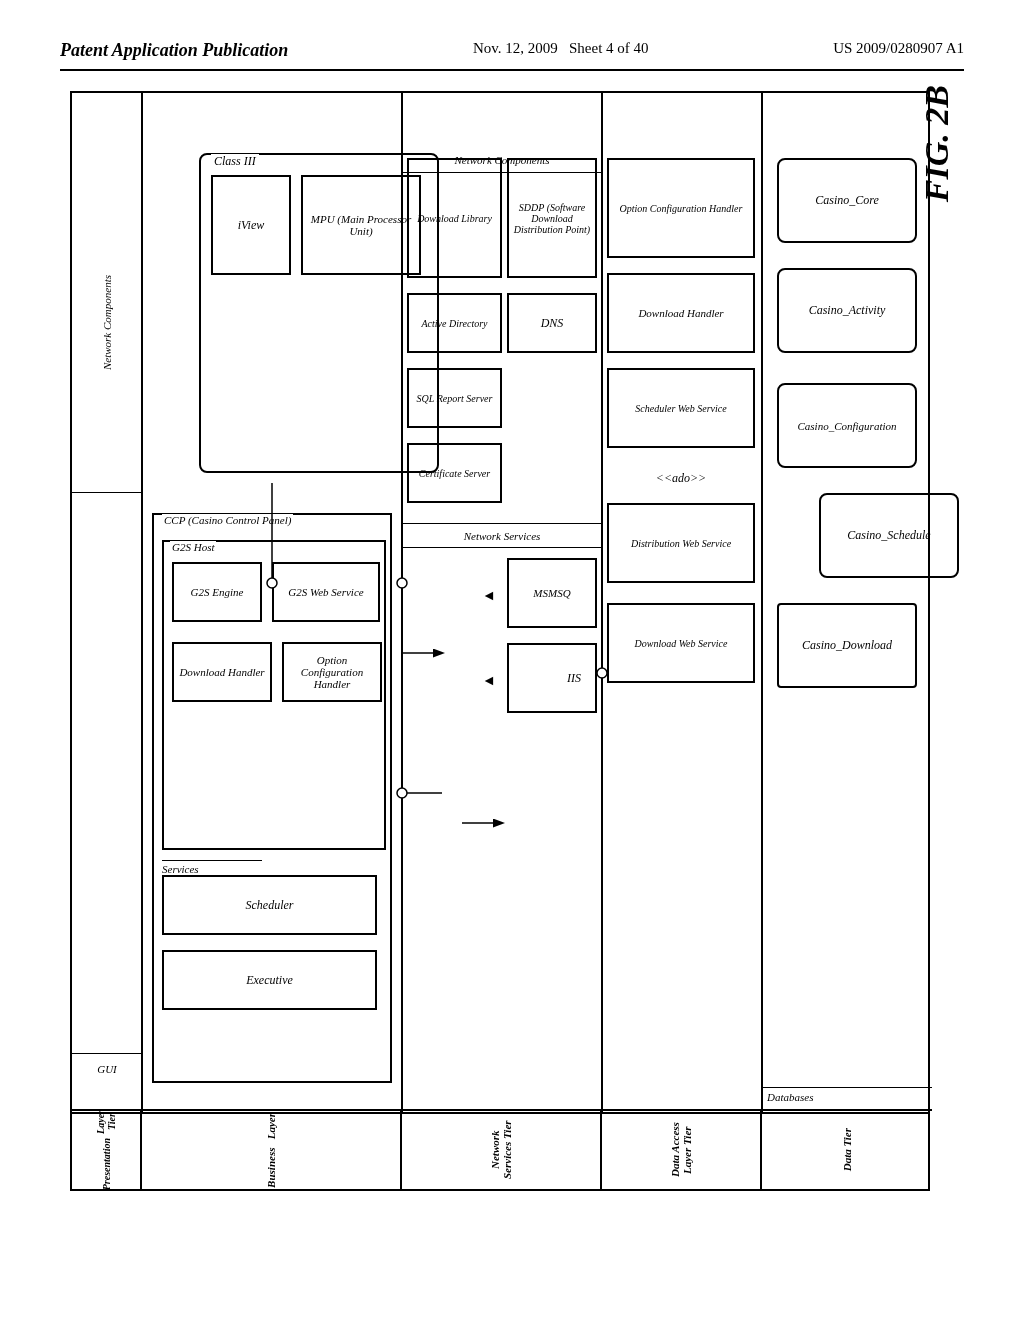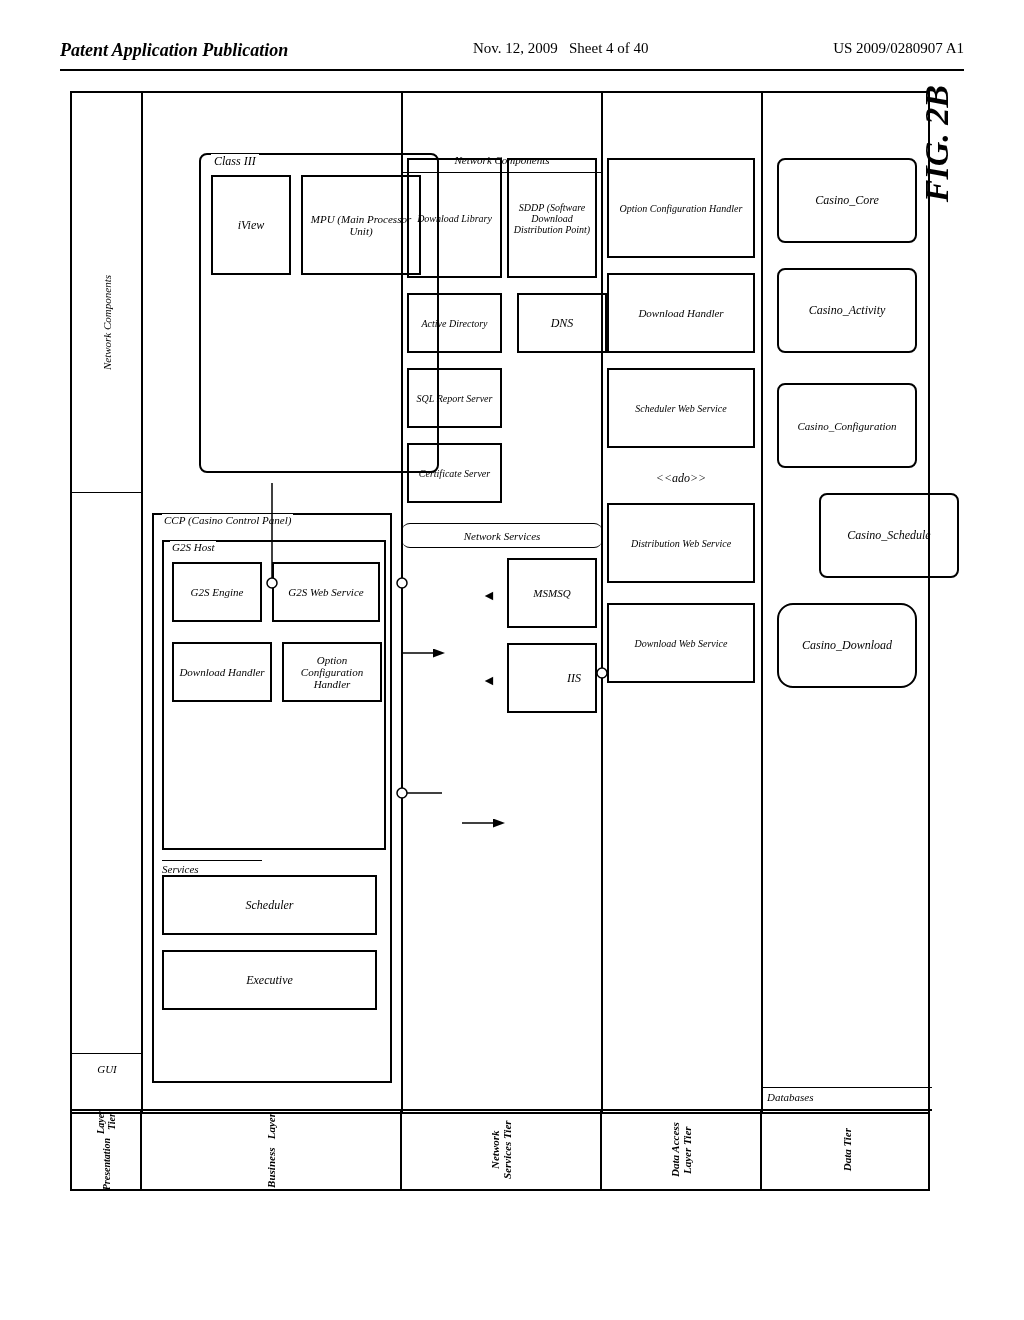--- a/index.html
+++ b/index.html
@@ -147,29 +147,29 @@
       </div>
 
       <div style="position:absolute; top:0; left:330px; width:200px; height:1020px;">
 
         <div style="position:absolute; top:55px; left:0; width:200px; height:25px; border-bottom:1px solid #000; display:flex; align-items:center; justify-content:center; font-size:11px; font-style:italic;">Network Components</div>
 
         <div style="position:absolute; top:65px; left:5px; width:95px; height:120px; border:2px solid #000; display:flex; align-items:center; justify-content:center; font-size:10px; font-style:italic; text-align:center; padding:3px;">Download Library</div>
 
         <div style="position:absolute; top:65px; left:105px; width:90px; height:120px; border:2px solid #000; display:flex; align-items:center; justify-content:center; font-size:10px; font-style:italic; text-align:center; padding:3px;">SDDP (Software Download Distribution Point)</div>
 
-        <div style="position:absolute; top:200px; left:115px; width:90px; height:60px; border:2px solid #000; display:flex; align-items:center; justify-content:center; font-size:12px; font-style:italic;">DNS</div>
+        <div style="position:absolute; top:200px; left:105px; width:90px; height:60px; border:2px solid #000; display:flex; align-items:center; justify-content:center; font-size:12px; font-style:italic;">DNS</div>
 
         <div style="position:absolute; top:200px; left:5px; width:95px; height:60px; border:2px solid #000; display:flex; align-items:center; justify-content:center; font-size:10px; font-style:italic; text-align:center; padding:2px;">Active Directory</div>
 
         <div style="position:absolute; top:275px; left:5px; width:95px; height:60px; border:2px solid #000; display:flex; align-items:center; justify-content:center; font-size:10px; font-style:italic; text-align:center; padding:2px;">SQL Report Server</div>
 
         <div style="position:absolute; top:350px; left:5px; width:95px; height:60px; border:2px solid #000; display:flex; align-items:center; justify-content:center; font-size:10px; font-style:italic; text-align:center; padding:6px;">Certificate Server</div>
 
-        <div style="position:absolute; top:430px; left:0; width:200px; height:25px; border-top:1px solid #000; border-bottom:1px solid #000; display:flex; align-items:center; justify-content:center; font-size:11px; font-style:italic;border-radius:8px;">
+        <div style="position:absolute; top:430px; left:0; width:200px; height:25px; border-top:1px solid #000; border-bottom:1px solid #000; display:flex; align-items:center; justify-content:center; font-size:11px; font-style:italic;">
           <span>Network</span>&nbsp;
           <span>Services</span>
         </div>
 
         <div style="position:absolute; top:465px; left:105px; width:90px; height:70px; border:2px solid #000; display:flex; align-items:center; justify-content:center; font-size:11px; font-style:italic;">MSMSQ</div>
 
         <div style="position:absolute; top:550px; left:105px; width:90px; height:70px; border:2px solid #000; display:flex; align-items:center; justify-content:center; font-size:12px; font-style:italic;padding-left:44px;">IIS</div>
 
         <div style="position:absolute; top:495px; left:80px; font-size:14px; font-weight:bold;">◄</div>
 
@@ -198,21 +198,21 @@
         <div style="position:absolute; bottom:10px; left:0; width:170px; font-size:11px; font-style:italic; border-top:1px solid #000; padding:3px 0 0 5px;">Databases</div>
 
         <div style="position:absolute; top:65px; left:15px; width:140px; height:85px; border:2px solid #000; border-radius:8px; display:flex; align-items:center; justify-content:center; font-size:12px; font-style:italic; text-align:center;">Casino_Core</div>
 
         <div style="position:absolute; top:175px; left:15px; width:140px; height:85px; border:2px solid #000; border-radius:8px; display:flex; align-items:center; justify-content:center; font-size:12px; font-style:italic; text-align:center;">Casino_Activity</div>
 
         <div style="position:absolute; top:290px; left:15px; width:140px; height:85px; border:2px solid #000; border-radius:8px; display:flex; align-items:center; justify-content:center; font-size:11px; font-style:italic; text-align:center;">Casino_Configuration</div>
 
         <div style="position:absolute; top:400px; left:15px; width:140px; height:85px; border:2px solid #000; border-radius:8px; display:flex; align-items:center; justify-content:center; font-size:12px; font-style:italic; text-align:left;margin-left:42px;">Casino_Schedule</div>
 
-        <div style="position:absolute; top:510px; left:15px; width:140px; height:85px; border:2px solid #000; border-radius:16px; display:flex; align-items:center; justify-content:center; font-size:12px; font-style:italic; text-align:center;">Casino_Download</div>
+        <div style="position:absolute; top:510px; left:15px; width:140px; height:85px; border:2px solid #000; border-radius:4px; display:flex; align-items:center; justify-content:center; font-size:12px; font-style:italic; text-align:center;">Casino_Download</div>
 
       </div>
 
       <div style="position:absolute; bottom:0; left:0; width:860px; height:80px; border-top:2px solid #000; display:flex;">
 
         <div style="width:70px; border-right:2px solid #000; display:flex; flex-direction:column; align-items:center; justify-content:center;">
           <div style="writing-mode:vertical-rl; transform:rotate(180deg); font-size:10px; font-style:italic; font-weight:bold; text-align:center;">
             <div>Layer Tier</div>
           </div>
           <div style="writing-mode:vertical-rl; transform:rotate(180deg); font-size:10px; font-style:italic; font-weight:bold; margin-top:4px;">Presentation</div>

